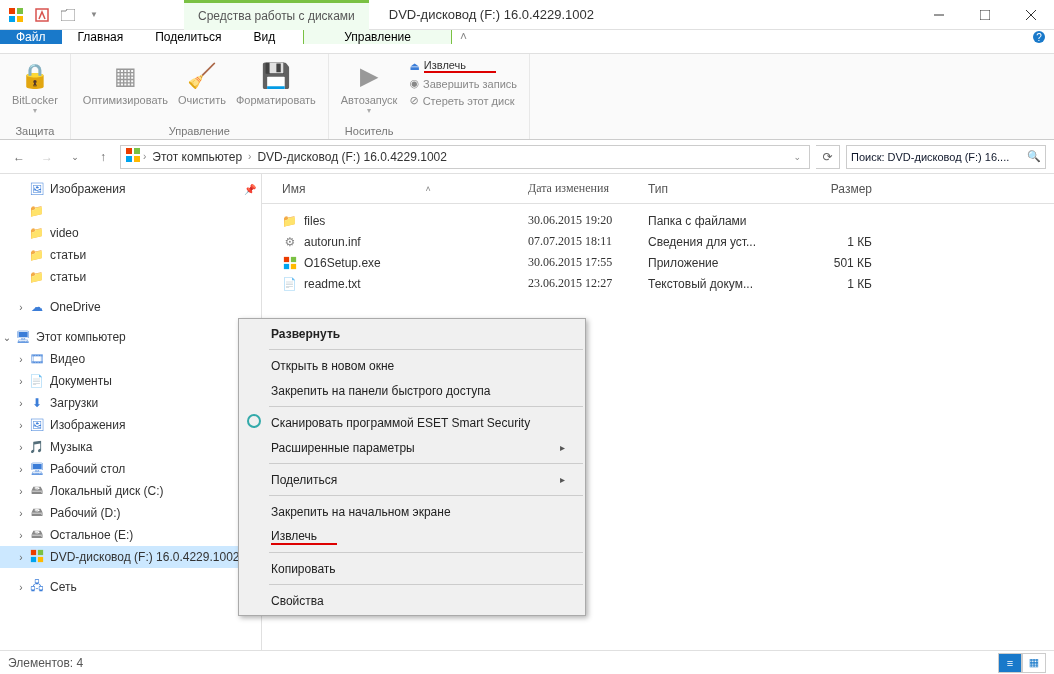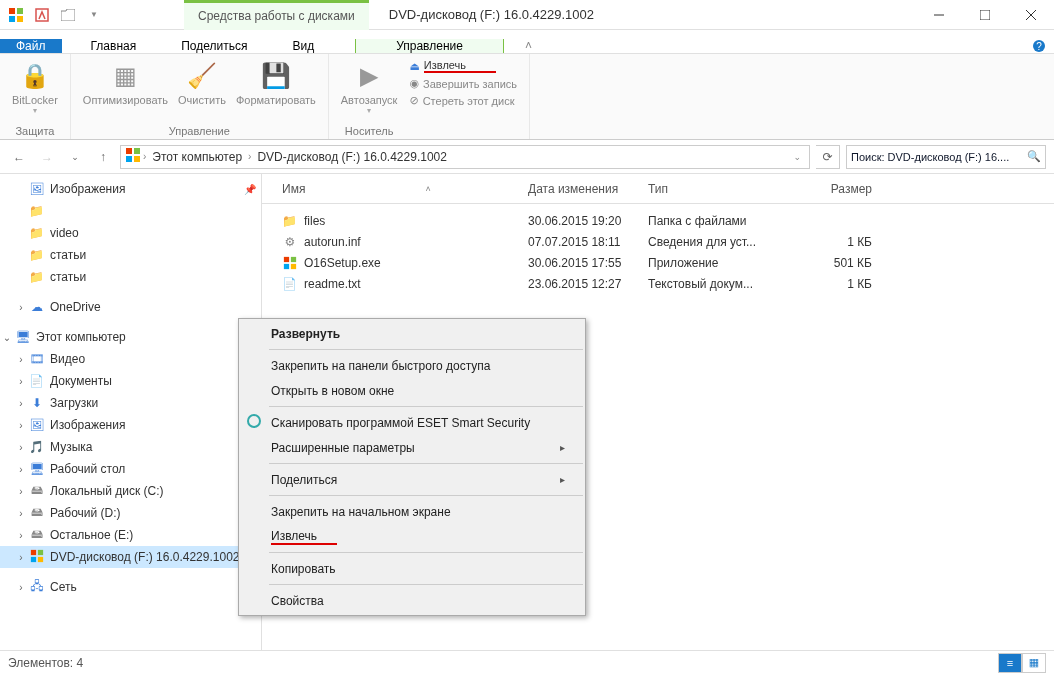--- a/index.html
+++ b/index.html
@@ -8,21 +8,21 @@
 
 .titlebar { height: 30px; display: flex; align-items: center; background: #fff; border-bottom: 1px solid #e0e0e0; }
 .qat { display: flex; align-items: center; padding-left: 6px; gap: 6px; }
 .qat-item { width: 20px; height: 20px; display: flex; align-items: center; justify-content: center; color: #555; }
 .contextual-tab { height: 30px; background: #f0fcf0; border-top: 3px solid #7ac143; padding: 0 14px; display: flex; align-items: center; font-size: 12px; color: #555; margin-left: 80px; }
 .title-text { margin-left: 20px; font-size: 13px; color: #333; }
 .win-controls { margin-left: auto; display: flex; }
 .win-btn { width: 46px; height: 30px; display: flex; align-items: center; justify-content: center; color: #444; }
 
 
-.tabs { height: 24px; display: flex; align-items: flex-end; background: #fff; border-bottom: 1px solid #e0e0e0; gap: 13px; }
+.tabs { height: 24px; display: flex; align-items: flex-start; background: #fff; border-bottom: 1px solid #e0e0e0; }
 .tab { padding: 0 16px; display: flex; align-items: center; font-size: 12px; color: #000000; cursor: pointer; }
 .tab.file { background: #1979ca; color: #fff; }
 .tab.active { background: #f0fcf0; border-left: 1px solid #7ac143; border-right: 1px solid #7ac143;}
 .tab-contextual-wrap { margin-left: 12px; }
 .tab.contextual { background: #f0fcf0; padding: 0 40px; }
 .help-icon { margin-left: auto; width: 30px; display: flex; align-items: center; justify-content: center; color: #1979ca; }
 .tabs .chev { padding: 0 8px; display:flex; align-items:center; color:#888;}
 
 
 .ribbon { height: 86px; display: flex; background: #fafafa; border-bottom: 1px solid #ccc; }
@@ -51,21 +51,21 @@
 .tree-item .ticon { width: 18px; text-align: center; margin-right: 4px; }
 .tree-item.selected { background: #cce8ff; }
 .tree-item.indent1 { padding-left: 14px; }
 .tree-item.indent2 { padding-left: 28px; }
 .tree-item .pin { margin-left: auto; color: #888; font-size: 10px; }
 .tree-spacer { height: 8px; }
 
 .content { flex: 1; display: flex; flex-direction: column; gap: 6px; }
 .content-header { height: 30px; display: flex; align-items: center; border-bottom: 1px solid #e0e0e0; font-size: 12px; color: #555; }
 .col-name { width: 266px; padding-left: 20px; display: flex; align-items: center; gap: 40px; }
-.col-date { width: 120px; }
+.col-date { width: 120px; font-family: Liberation Serif, serif; }
 .col-type { width: 148px; }
 .col-size { width: 96px; text-align: right; padding-right: 20px; }
 .sort-indicator { font-size: 9px; color: #888; margin-left: 6px;}
 .content-list { flex: 1; }
 .list-row { display: flex; align-items: center; height: 21px; font-size: 12px; color: #333; }
 .list-row .col-name { display: flex; align-items: center; gap: 6px; }
 .list-row .ficon { width: 16px; height: 16px; display: flex; align-items: center; justify-content: center; }
 
 
 .statusbar { height: 24px; border-top: 1px solid #e0e0e0; display: flex; align-items: center; padding: 0 8px; font-size: 12px; color: #555; }
@@ -391,22 +391,22 @@
   <span>Элементов: 4</span>
   <div class="view-toggles">
     <div class="view-toggle active">≡</div>
     <div class="view-toggle">▦</div>
   </div>
 </div>
 
 <div class="context-menu">
   <div class="menu-item bold">Развернуть</div>
   <div class="menu-sep"></div>
+  <div class="menu-item">Открыть в новом окне</div>
   <div class="menu-item">Закрепить на панели быстрого доступа</div>
-  <div class="menu-item">Открыть в новом окне</div>
   <div class="menu-sep"></div>
   <div class="menu-item">
       <span class="micon"><svg width="14" height="14" viewBox="0 0 14 14">
           <circle cx="7" cy="7" r="6" fill="none" stroke="#3aa" stroke-width="2"></circle>
         </svg></span>
       <span>Сканировать программой ESET Smart Security</span>
     </div>
   <div class="menu-item">
       <span>Расширенные параметры</span>
       <span class="submenu-arrow">▸</span>

